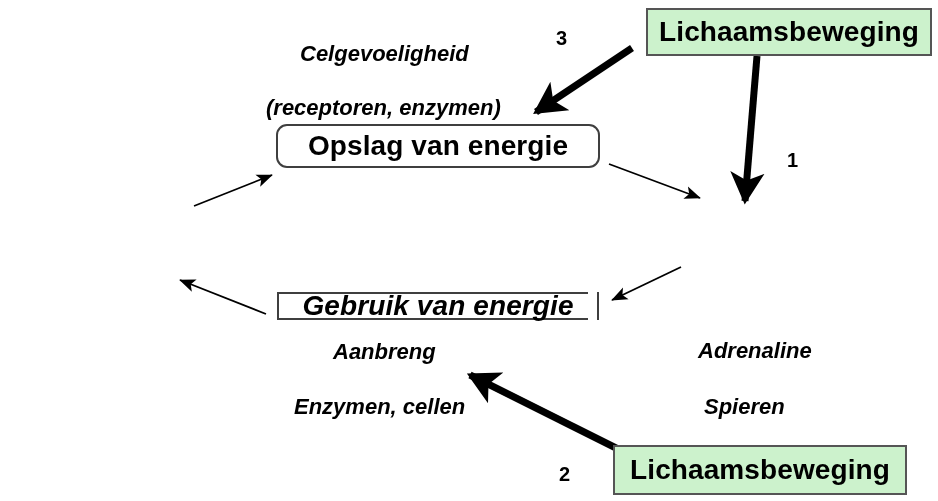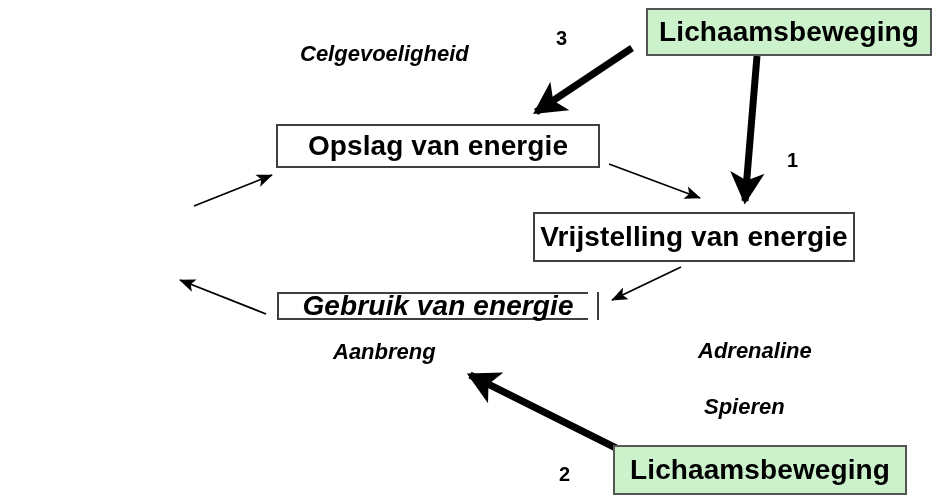--- a/index.html
+++ b/index.html
@@ -84,48 +84,47 @@
 
     <line x1="266" y1="314" x2="180" y2="280" stroke="#000000" stroke-width="1.8" marker-end="url(#thinhead)"></line>
 
     <line x1="757" y1="56" x2="745" y2="201" stroke="#000000" stroke-width="7" marker-end="url(#thickhead)"></line>
 
     <line x1="632" y1="48" x2="536" y2="112" stroke="#000000" stroke-width="7" marker-end="url(#thickhead)"></line>
 
     <line x1="636" y1="458" x2="470" y2="375" stroke="#000000" stroke-width="7" marker-end="url(#thickhead)"></line>
   </svg>
 
-  <div class="node" style="left:276px; top:124px; width:324px; height:44px;">
+  <div class="node" style="left:276px; top:124px; width:324px; height:44px;border-radius:11px;">
     <span>Opslag van energie</span>
   </div>
 
 
-  <div class="node" style="left:533px; top:212px; width:322px; height:50px;">
-    <span>Vrijstelling van energie</span>
-  </div>
 
   <div class="node" style="left:277px; top:292px; width:322px; height:28px;font-style:italic;">
     <span>Gebruik van energie</span>
   </div>
 
   <div class="edge-gap" style="left:588px; top:292px; width:9px; height:30px;"></div>
 
   <div class="node green" style="left:646px; top:8px; width:286px; height:48px;">
     <span>Lichaamsbeweging</span>
   </div>
 
   <div class="node green" style="left:613px; top:445px; width:294px; height:50px;">
     <span>Lichaamsbeweging</span>
   </div>
 
   <div class="caption" style="left:300px; top:41px;">Celgevoeligheid</div>
 
+  <div class="caption" style="left:266px; top:95px;">(receptoren, enzymen)</div>
 
   <div class="caption" style="left:333px; top:339px;">Aanbreng</div>
 
+  <div class="caption" style="left:294px; top:394px;">Enzymen, cellen</div>
 
   <div class="caption" style="left:698px; top:338px;">Adrenaline</div>
 
   <div class="caption" style="left:704px; top:394px;">Spieren</div>
 
   <div class="numlabel" style="left:556px; top:27px;">3</div>
 
   <div class="numlabel" style="left:787px; top:149px;">1</div>
 
   <div class="numlabel" style="left:559px; top:463px;">2</div>

